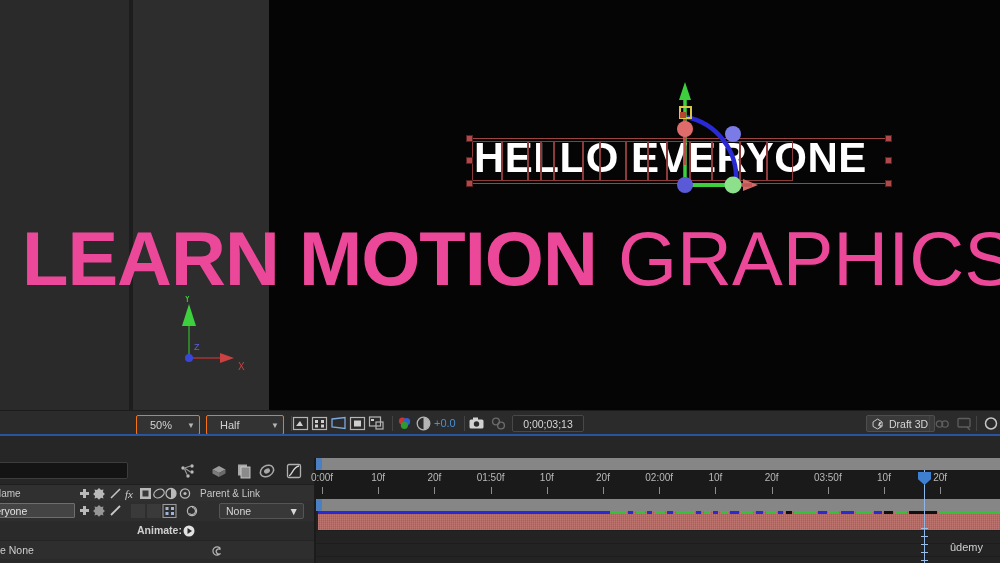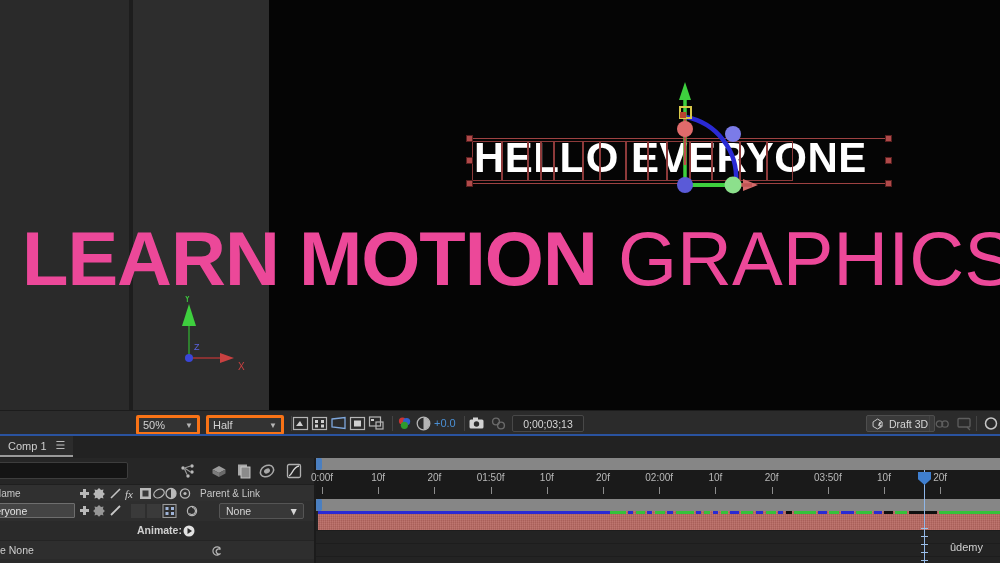--- a/index.html
+++ b/index.html
@@ -40,23 +40,23 @@
   .t-light{font-weight:normal;letter-spacing:0px;}
 
   
   .gizmo{position:absolute;left:640px;top:70px;width:140px;height:125px;}
   
   .axisind{position:absolute;left:168px;top:296px;width:80px;height:78px;}
 
   
   .vbar{position:absolute;left:0;top:410px;width:1000px;height:25px;background:#2b2b2b;border-top:1px solid #1c1c1c;}
   .sel{
-    height:20px;background:#333333;border:3px solid #f97316;border-radius:2px;
+    height:20px;background:#333333;border:1px solid #f97316;border-radius:2px;
     color:#d2d2d2;font-size:11px;display:flex;align-items:center;justify-content:space-between;
-    padding:0 4px 0 4px;box-sizing:border-box;
+    padding:0 4px 0 13px;box-sizing:border-box;
   }
   .sel .cv{font-size:8px;color:#b5b5b5;margin-left:10px;}
   .sel-zoom{position:absolute;left:136px;top:4px;width:64px;}
   .sel-res{position:absolute;left:206px;top:4px;width:78px;}
   .tbsep{position:absolute;top:5px;width:1px;height:15px;background:#444;}
   .ticon{position:absolute;top:4px;width:17px;height:17px;}
   .tc-field{
     position:absolute;left:512px;top:4px;width:72px;height:17px;background:#272727;
     border:1px solid #484848;border-radius:2px;color:#d6d6d6;font-size:10.5px;
     display:flex;align-items:center;justify-content:center;box-sizing:border-box;
@@ -284,26 +284,20 @@
       <path d="M11 12 l3 3" stroke="#5e5e5e" stroke-width="1.3"></path>
       </svg>
     <div class="tbsep" style="left:976px;"></div>
     <svg class="ticon" style="left:982px;" viewBox="0 0 17 17">
       <circle cx="9" cy="8.5" r="5.5" fill="none" stroke="#c7c7c7" stroke-width="1.5"></circle>
       </svg>
   </div>
   <div class="blueline"></div>
 
   <div class="tl">
-    <div class="tl-tabbar">
-      <div class="tl-tab">
-        <span>Comp 1</span>
-        <span class="ham">☰</span>
-      </div>
-    </div>
 
     <div class="tl-toolrow">
       <div class="search"></div>
 
       <svg class="switchicon" style="left:179px;" viewBox="0 0 18 18">
         <circle cx="4" cy="6" r="1.7" fill="#b9b9b9"></circle>
           <circle cx="13" cy="4" r="1.7" fill="#b9b9b9"></circle>
         <circle cx="13" cy="10" r="1.7" fill="#b9b9b9"></circle>
           <circle cx="9" cy="14" r="1.7" fill="#b9b9b9"></circle>
         <path d="M5.5 6 L11.5 4 M5.5 6 L11.5 10 M5.5 7 L8 12.5" stroke="#9a9a9a" stroke-width="1.1" fill="none"></path>

